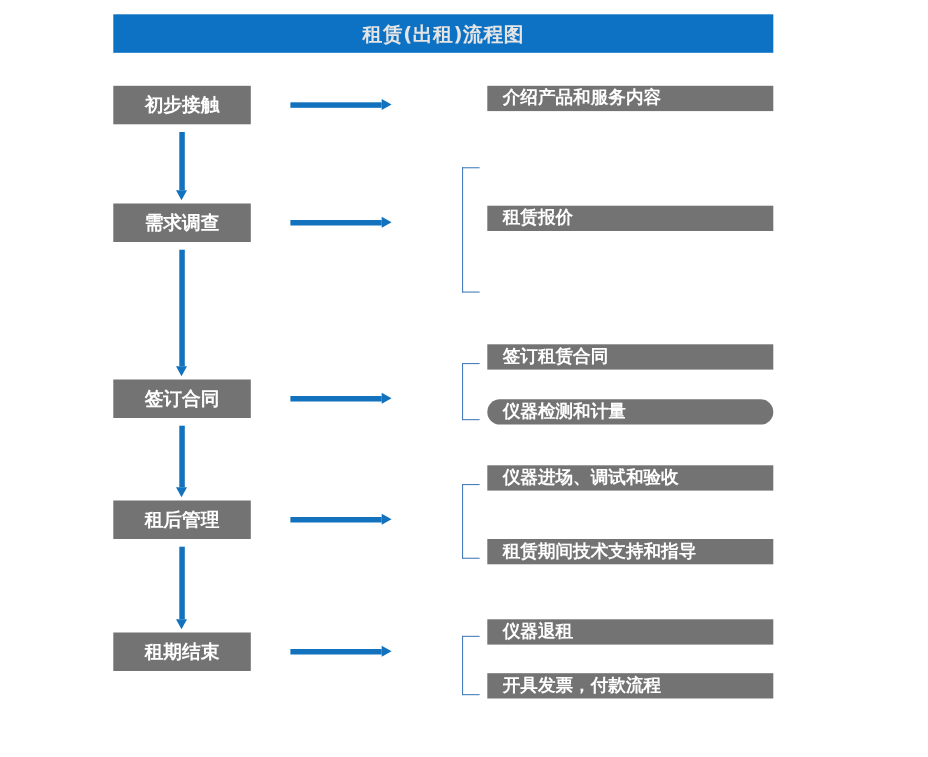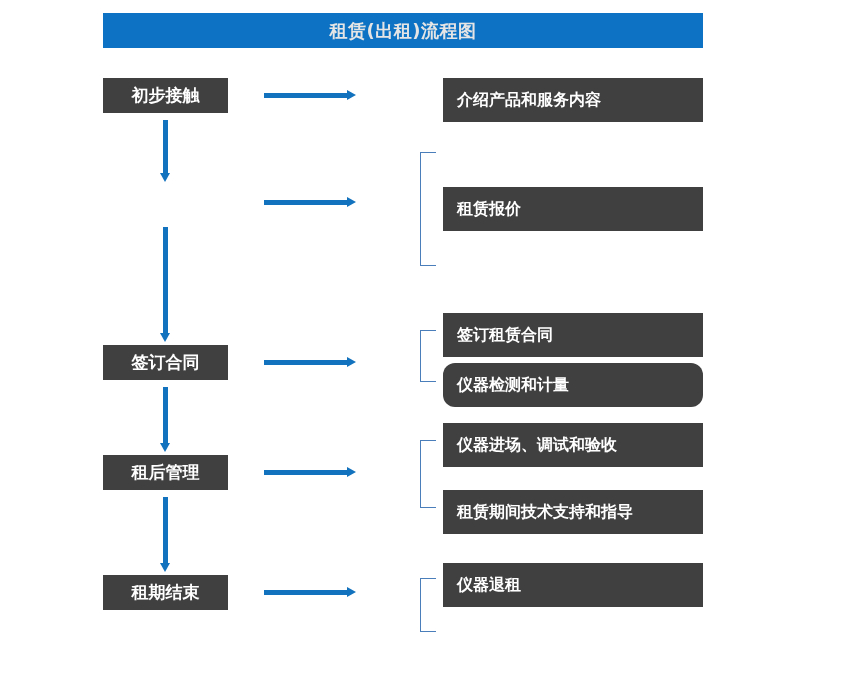--- a/index.html
+++ b/index.html
@@ -31,39 +31,39 @@
     color: #e5e5e5;
     font-size: 18px;
     font-weight: bold;
     display: flex;
     align-items: center;
     justify-content: center;
     letter-spacing: 0.5px;
   }
   .node {
     position: absolute;
-    background: #404040;
+    background: #737373;
     color: #ffffff;
     font-size: 17px;
     font-weight: bold;
     display: flex;
     align-items: center;
     box-sizing: border-box;
   }
   .node.left {
     left: 103px;
     width: 125px;
     height: 35px;
     justify-content: center;
     font-size: 17px;
   }
   .node.right {
     left: 443px;
     width: 260px;
-    height: 44px;
+    height: 23px;
     justify-content: flex-start;
     padding-left: 14px;
     font-size: 16px;
   }
   
   .v-arrow {
     position: absolute;
     left: 160px;
     width: 11px;
   }
@@ -120,20 +120,21 @@
   }
 </style>
 </head>
 <body>
 
 <div id="canvas">
 
   <div class="title-bar">租赁(出租)流程图</div>
 
   <div class="node left" style="top:78px;">初步接触</div>
+  <div class="node left" style="top:185px;">需求调查</div>
   <div class="node left" style="top:345px;">签订合同</div>
   <div class="node left" style="top:455px;">租后管理</div>
   <div class="node left" style="top:575px;">租期结束</div>
 
   <div class="v-arrow" style="top:120px; height:62px;">
     <div class="shaft" style="height:53px;"></div>
     <div class="head" style="top:53px;"></div>
   </div>
   <div class="v-arrow" style="top:227px; height:115px;">
     <div class="shaft" style="height:106px;"></div>
@@ -174,14 +175,15 @@
   <div class="bracket" style="top:440px; height:68px;"></div>
   <div class="bracket" style="top:578px; height:54px;"></div>
 
   <div class="node right" style="top:78px;">介绍产品和服务内容</div>
   <div class="node right" style="top:187px;">租赁报价</div>
   <div class="node right" style="top:313px;">签订租赁合同</div>
   <div class="node right" style="top:363px;border-radius:12px;">仪器检测和计量</div>
   <div class="node right" style="top:423px;">仪器进场、调试和验收</div>
   <div class="node right" style="top:490px;">租赁期间技术支持和指导</div>
   <div class="node right" style="top:563px;">仪器退租</div>
+  <div class="node right" style="top:612px;">开具发票，付款流程</div>
 
 </div>
 
 </body></html>

